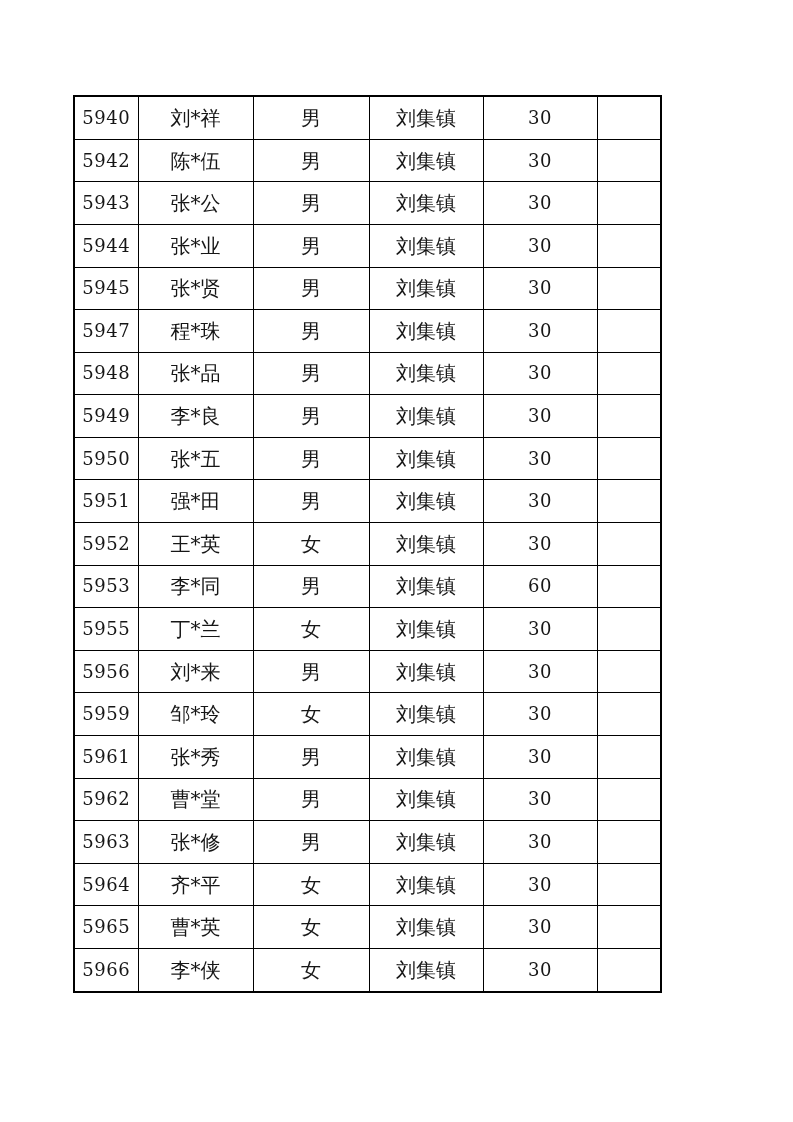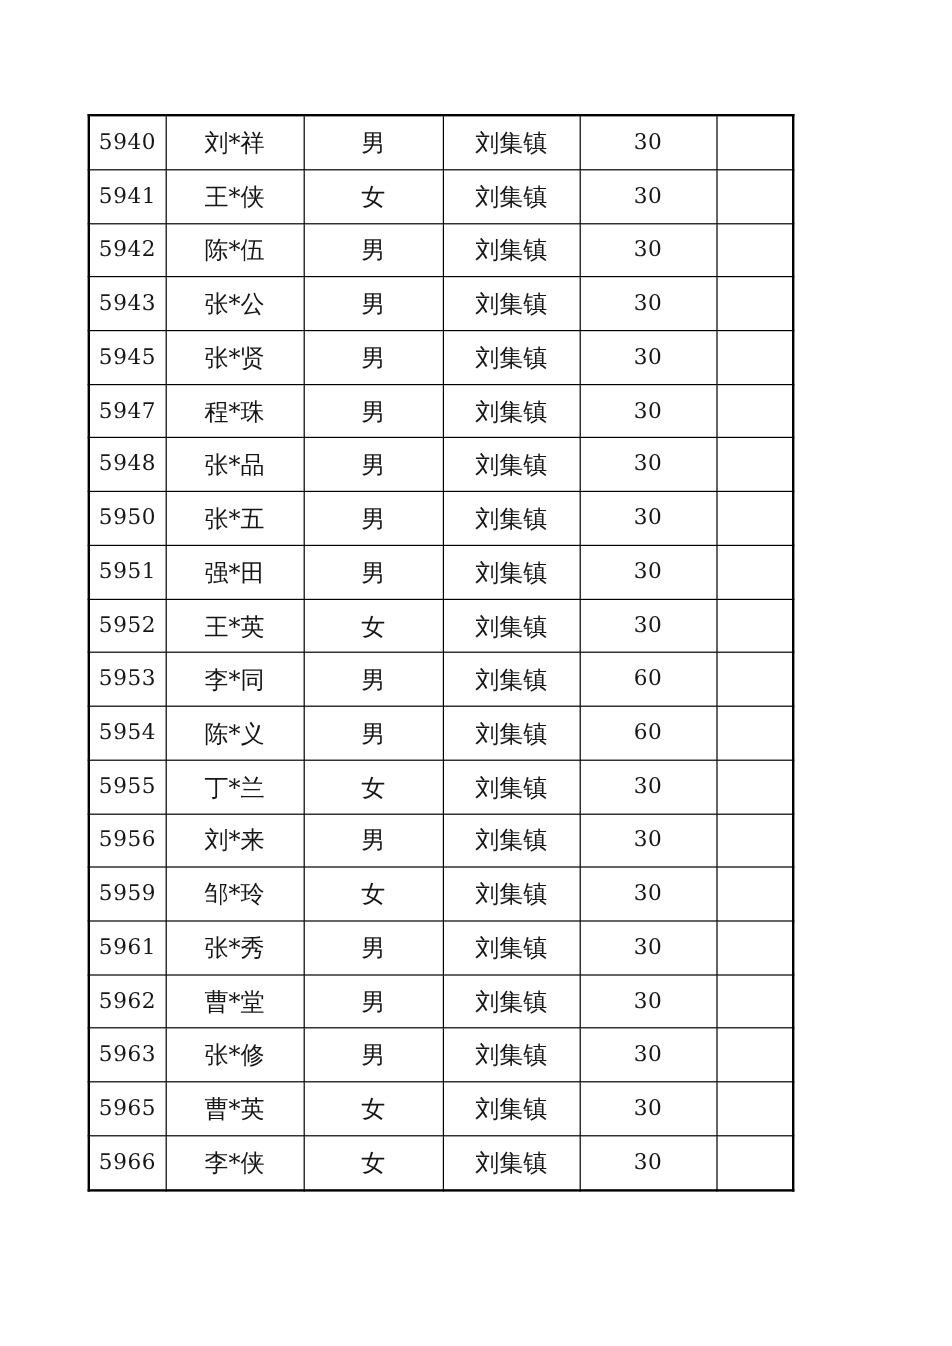--- a/index.html
+++ b/index.html
@@ -59,47 +59,47 @@
     <tbody id="roster-body">
   <tr>
     <td class="num">5940</td>
     <td>刘*祥</td>
     <td>男</td>
     <td>刘集镇</td>
     <td class="num">30</td>
     <td></td>
   </tr>
 
-  <tr>
-    <td class="num">5941</td>
-    <td>王*侠</td>
-    <td>女</td>
-    <td>刘集镇</td>
-    <td class="num">30</td>
-    <td></td>
-  </tr>
 
   <tr>
     <td class="num">5942</td>
     <td>陈*伍</td>
     <td>男</td>
     <td>刘集镇</td>
     <td class="num">30</td>
     <td></td>
   </tr>
 
   <tr>
     <td class="num">5943</td>
     <td>张*公</td>
     <td>男</td>
     <td>刘集镇</td>
     <td class="num">30</td>
     <td></td>
   </tr>
 
+  <tr>
+    <td class="num">5944</td>
+    <td>张*业</td>
+    <td>男</td>
+    <td>刘集镇</td>
+    <td class="num">30</td>
+    <td></td>
+  </tr>
 
   <tr>
     <td class="num">5945</td>
     <td>张*贤</td>
     <td>男</td>
     <td>刘集镇</td>
     <td class="num">30</td>
     <td></td>
   </tr>
 
@@ -115,20 +115,28 @@
 
   <tr>
     <td class="num">5948</td>
     <td>张*品</td>
     <td>男</td>
     <td>刘集镇</td>
     <td class="num">30</td>
     <td></td>
   </tr>
 
+  <tr>
+    <td class="num">5949</td>
+    <td>李*良</td>
+    <td>男</td>
+    <td>刘集镇</td>
+    <td class="num">30</td>
+    <td></td>
+  </tr>
 
   <tr>
     <td class="num">5950</td>
     <td>张*五</td>
     <td>男</td>
     <td>刘集镇</td>
     <td class="num">30</td>
     <td></td>
   </tr>
 
@@ -152,28 +160,20 @@
 
   <tr>
     <td class="num">5953</td>
     <td>李*同</td>
     <td>男</td>
     <td>刘集镇</td>
     <td class="num">60</td>
     <td></td>
   </tr>
 
-  <tr>
-    <td class="num">5954</td>
-    <td>陈*义</td>
-    <td>男</td>
-    <td>刘集镇</td>
-    <td class="num">60</td>
-    <td></td>
-  </tr>
 
   <tr>
     <td class="num">5955</td>
     <td>丁*兰</td>
     <td>女</td>
     <td>刘集镇</td>
     <td class="num">30</td>
     <td></td>
   </tr>
 
@@ -218,20 +218,28 @@
 
   <tr>
     <td class="num">5963</td>
     <td>张*修</td>
     <td>男</td>
     <td>刘集镇</td>
     <td class="num">30</td>
     <td></td>
   </tr>
 
+  <tr>
+    <td class="num">5964</td>
+    <td>齐*平</td>
+    <td>女</td>
+    <td>刘集镇</td>
+    <td class="num">30</td>
+    <td></td>
+  </tr>
 
   <tr>
     <td class="num">5965</td>
     <td>曹*英</td>
     <td>女</td>
     <td>刘集镇</td>
     <td class="num">30</td>
     <td></td>
   </tr>
 

